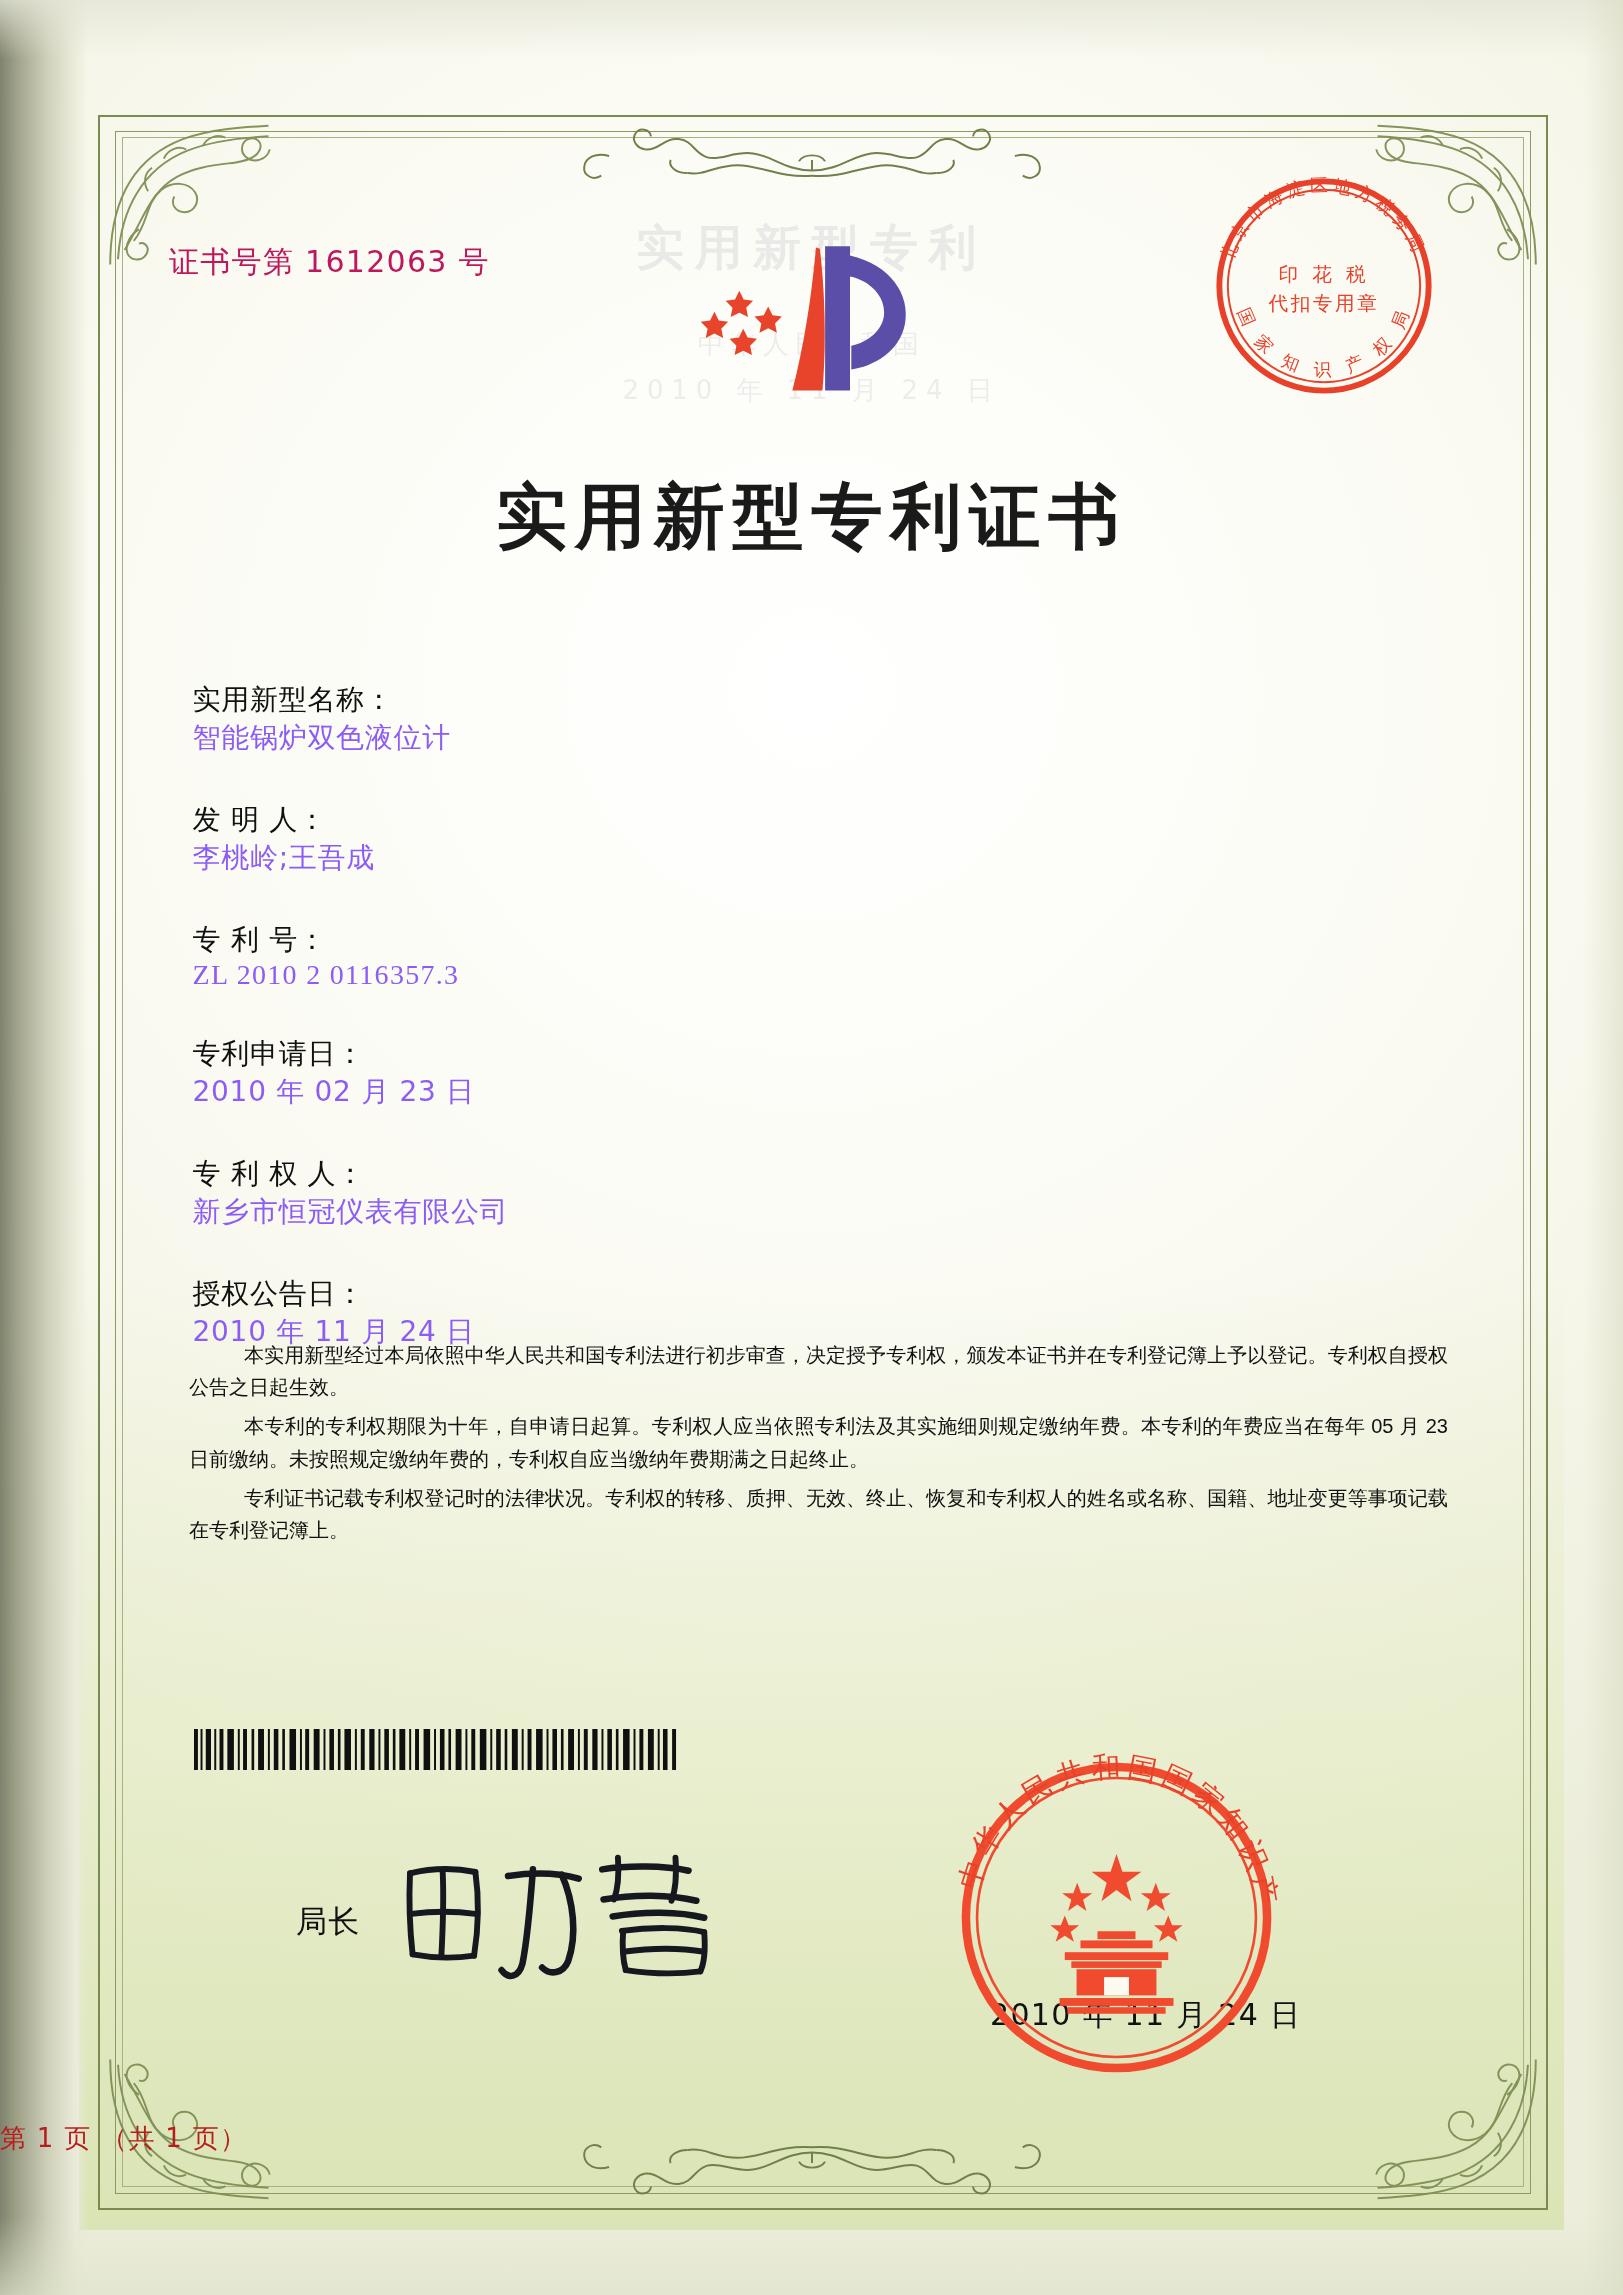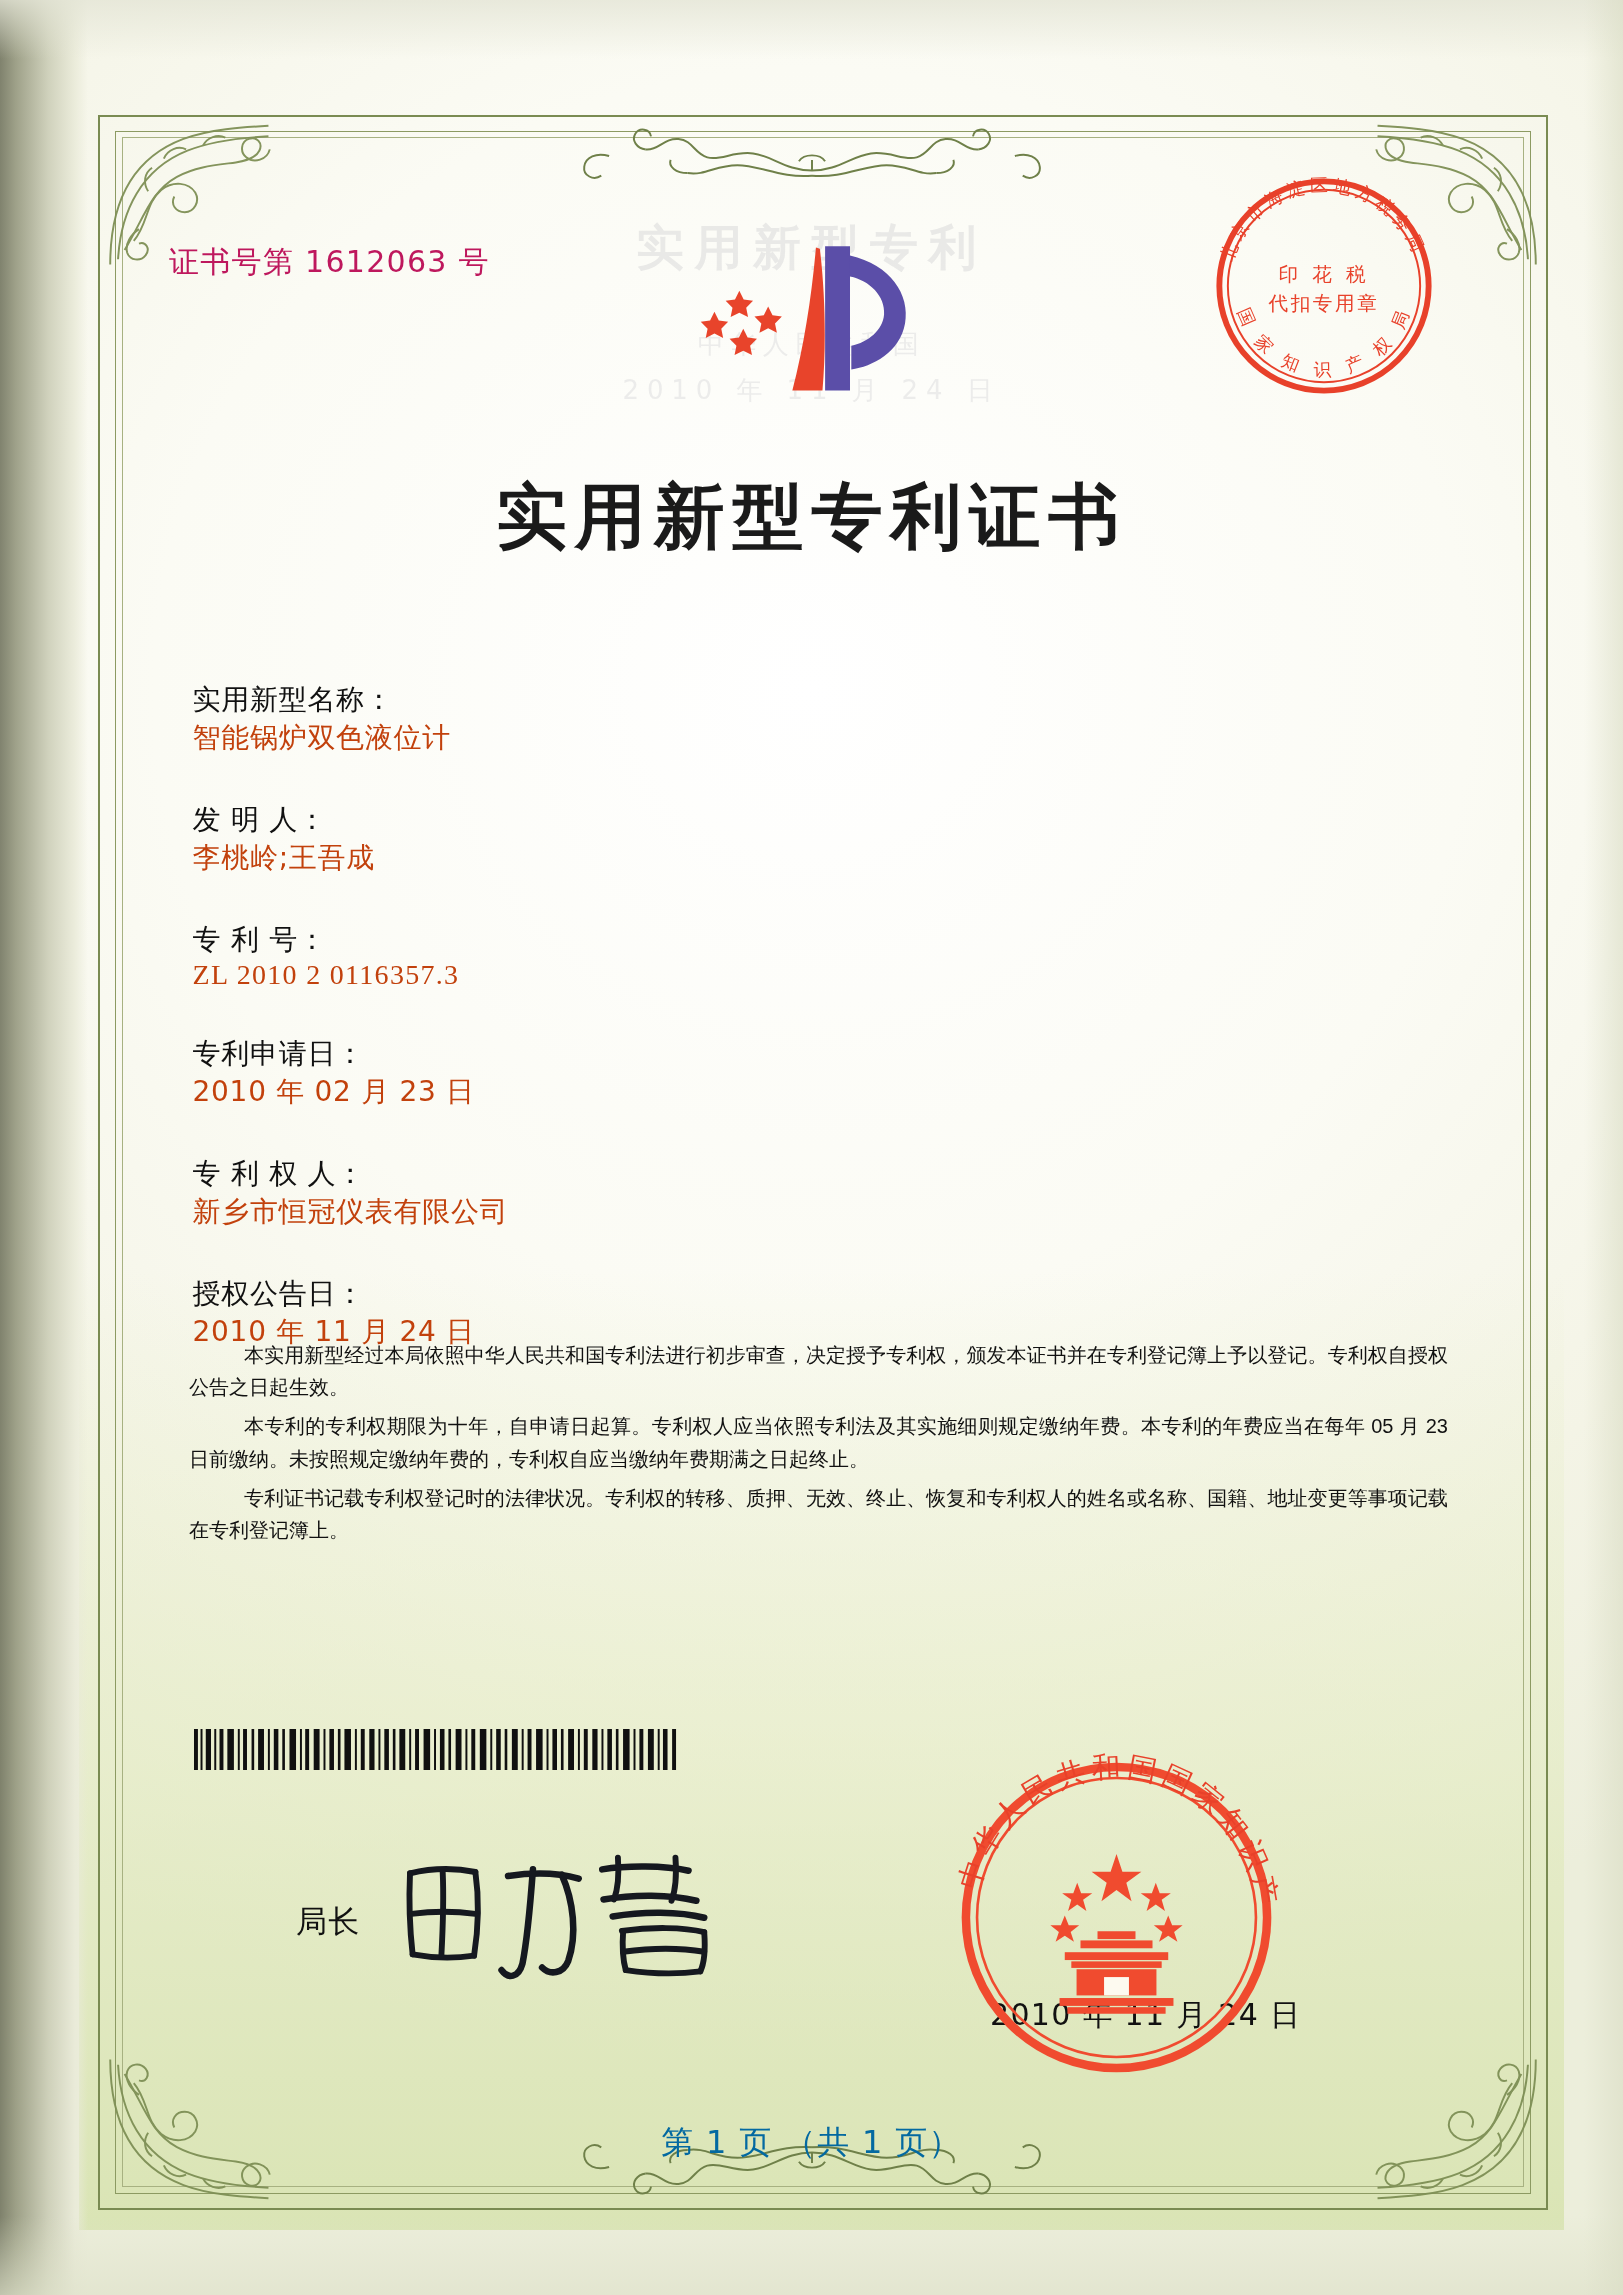--- a/index.html
+++ b/index.html
@@ -195,21 +195,21 @@
     color: #111;
     font-family: "DejaVu Sans", sans-serif;
     white-space: nowrap;
     flex-direction: column;
   }
   .field-label {
     color: #111;
     letter-spacing: 0.7px;
   }
   .field-value {
-    color: #c2410c;
+    color: #8b5cf6;
     margin-left: 2.6px;
     letter-spacing: 0.7px;
   }
   .field-value.mono {
     font-family: Liberation Serif, serif;
     letter-spacing: 1.3px;
   }
 
   
   .paragraphs {
@@ -265,23 +265,23 @@
     font-size: 30px;
     color: #111;
     font-family: "DejaVu Sans", sans-serif;
     letter-spacing: 1.3px;
   }
 
   .page-foot {
     position: absolute;
     left: 0; right: 0;
     top: 2121px;
-    text-align: center;
-    font-size: 32px;
-    color: #0369a1;
+    text-align: left;
+    font-size: 26px;
+    color: #b91c1c;
     font-family: "DejaVu Sans", sans-serif;
     letter-spacing: 1.3px;
   }
 
   
   .seal-tax {
     position: absolute;
     right: 178px;
     top: 165px;
     width: 242px;

